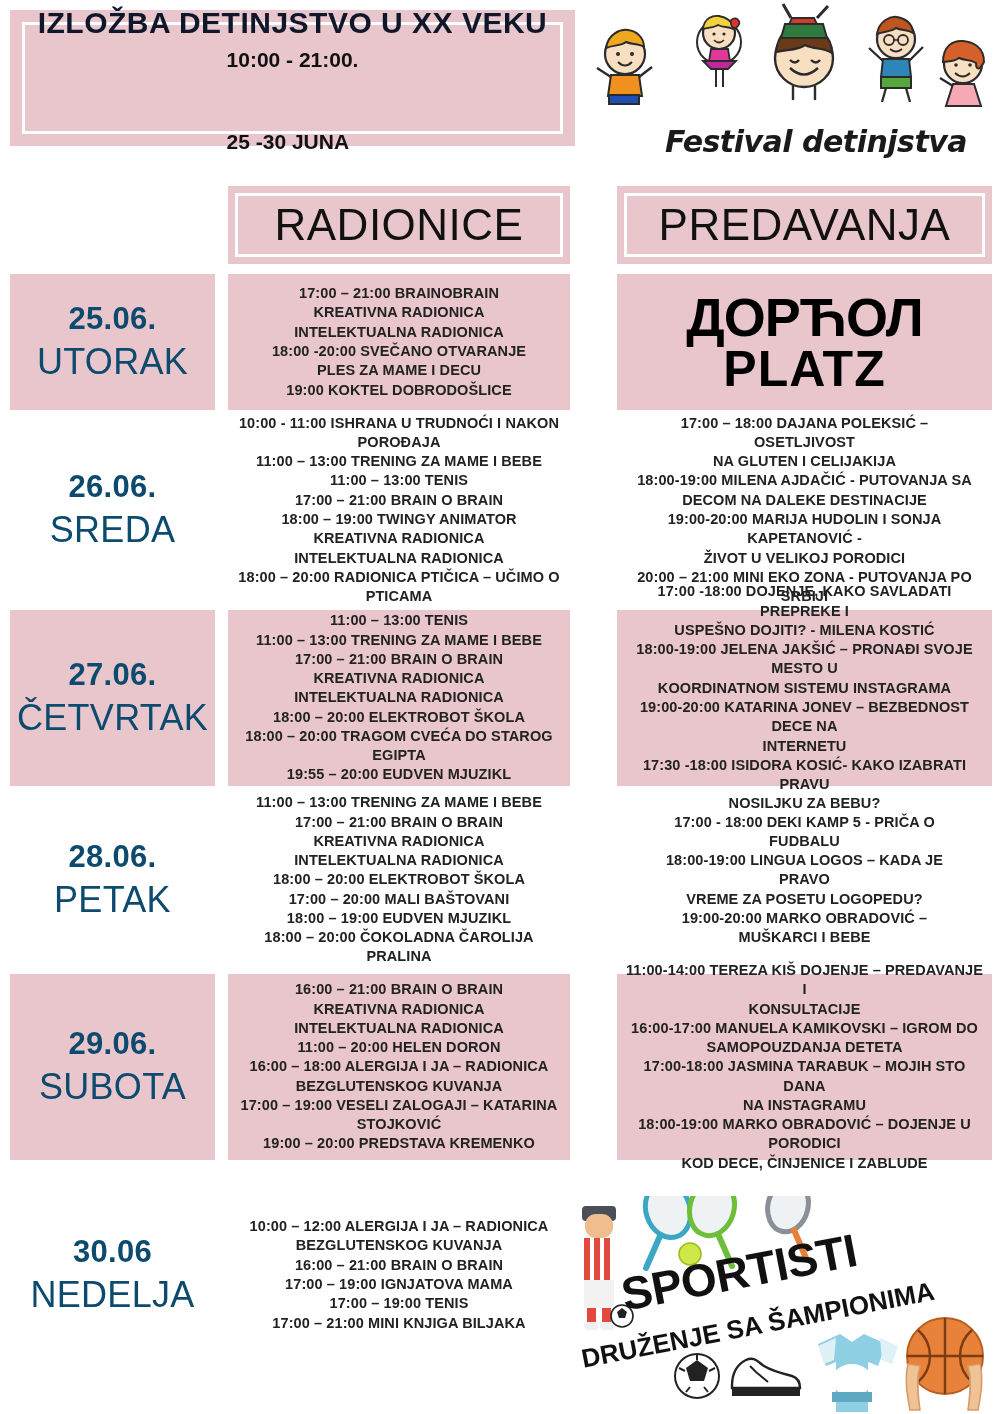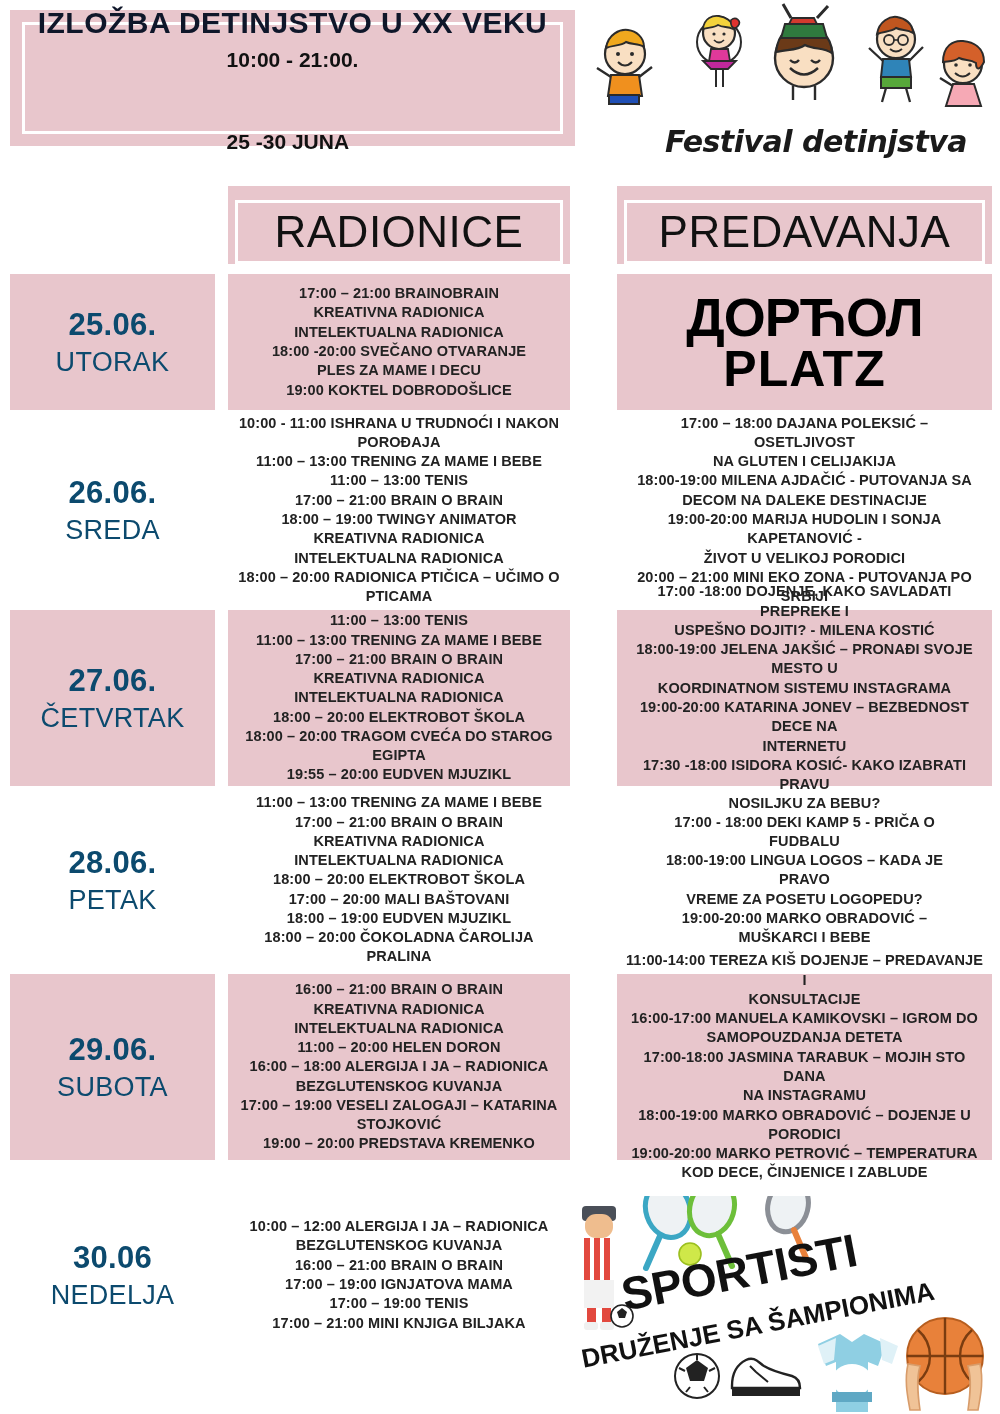--- a/index.html
+++ b/index.html
@@ -40,21 +40,21 @@
   .logo-word {
     position:absolute; left:80px; top:86px; width:280px; height:48px;
     font-family:"DejaVu Sans", sans-serif;
     font-size:30px; font-weight:700; font-style:italic; color:#1a1a1a;
     letter-spacing:-0.5px; white-space:nowrap;margin-top:36px;
   }
 
   
   .colhead {
     position:absolute; background:#e8c6cc;
-    display:flex; align-items:flex-end; justify-content:center;
+    display:flex; align-items:center; justify-content:center;
   }
   .colhead > span {
     display:flex; align-items:center; justify-content:center;
     width:calc(100% - 14px); height:calc(100% - 14px);
     border:3px solid #fff;
     font-size:44px; font-weight:400; color:#111;
     font-family:"Liberation Sans", sans-serif;
     letter-spacing:.5px; white-space:nowrap;
   }
   #colhead-radionice  { left:228px; top:186px; width:342px; height:78px; }
@@ -69,21 +69,21 @@
   }
   .cell-date { left:10px;  width:205px; }
   .cell-work { left:228px; width:342px; }
   .cell-lect { left:617px; width:375px; }
   .tint { background:#e8c6cc; }
 
   .date-num, .date-day {
     font-size:31px; font-weight:700; color:#0c4a6e; line-height:1.28;
     letter-spacing:.3px;
   }
-  .date-day { font-weight:400; font-size:27px; }
+  .date-day { font-weight:400; font-size:36px; }
 
   .evt { font-size:14.5px; font-weight:700; color:#222; line-height:1.33;
          letter-spacing:.1px; padding:0 6px; }
 
   
   .dorcol {
     font-size:54px; font-weight:700; color:#000; line-height:1.0;
     letter-spacing:-1px; text-align:center;
   }
   .dorcol .l2 { font-size:50px; letter-spacing:1px; }
@@ -312,21 +312,20 @@
         </div>
         <div class="cell-lect tint">
           <div class="evt">11:00-14:00 TEREZA KIŠ DOJENJE – PREDAVANJE I</div>
           <div class="evt">KONSULTACIJE</div>
           <div class="evt">16:00-17:00 MANUELA KAMIKOVSKI – IGROM DO</div>
           <div class="evt">SAMOPOUZDANJA DETETA</div>
           <div class="evt">17:00-18:00 JASMINA TARABUK – MOJIH STO DANA</div>
           <div class="evt">NA INSTAGRAMU</div>
           <div class="evt">18:00-19:00 MARKO OBRADOVIĆ – DOJENJE U</div>
           <div class="evt">PORODICI</div>
-          <div class="evt">19:00-20:00 MARKO PETROVIĆ – TEMPERATURA</div>
           <div class="evt">KOD DECE, ČINJENICE I ZABLUDE</div>
         </div>
       </div>
       <div class="row" style="top: 1200px; height: 150px;">
         <div class="cell-date">
           <div class="date-num">30.06</div>
           <div class="date-day">NEDELJA</div>
         </div>
         <div class="cell-work">
           <div class="evt">10:00 – 12:00 ALERGIJA I JA – RADIONICA</div>

